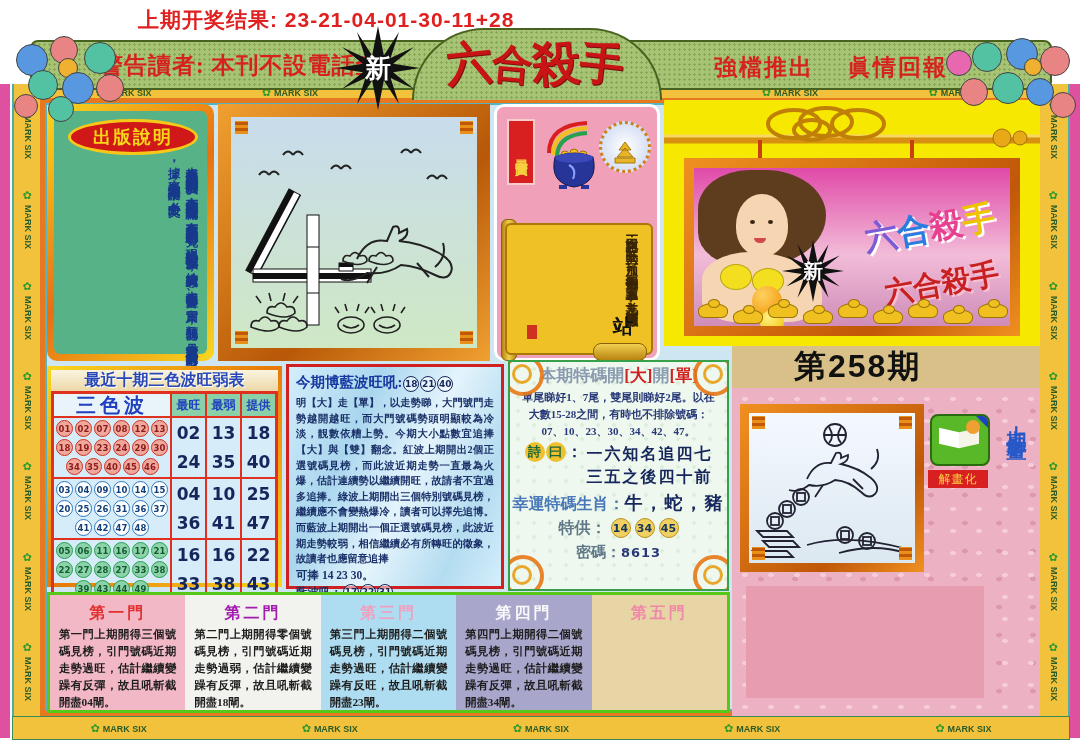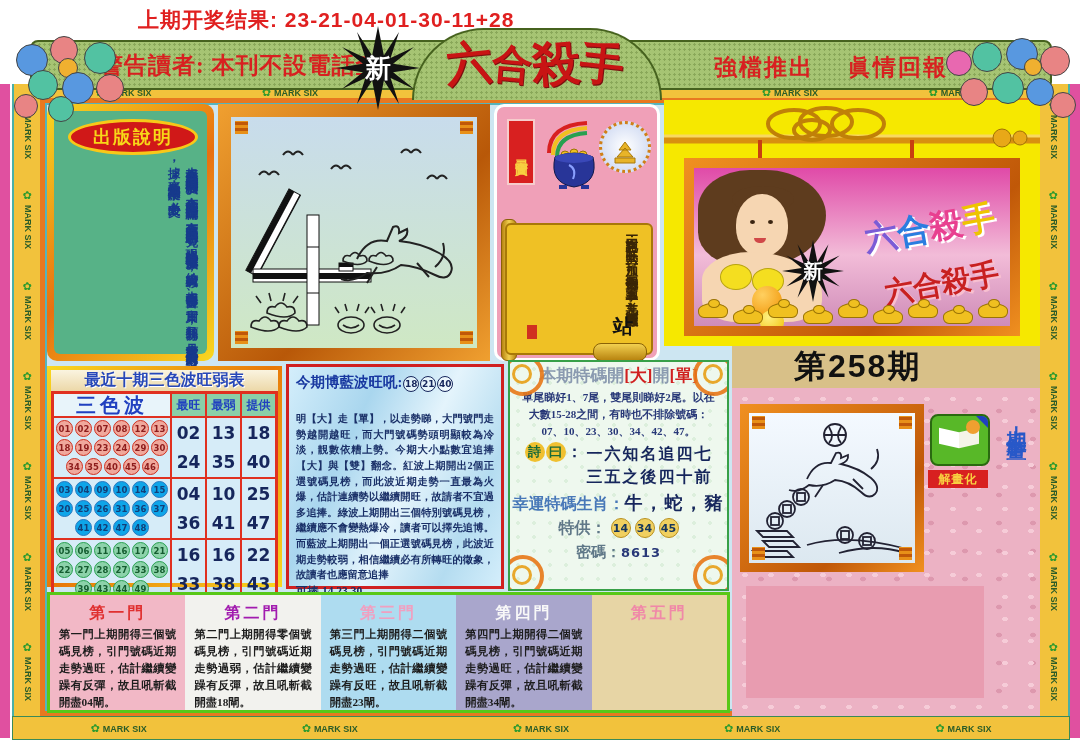--- a/index.html
+++ b/index.html
@@ -117,52 +117,52 @@
         background-size:26px 22px,34px 28px;background-position:0 0,12px 9px;}
   #last-frame{left:8px;top:16px;width:184px;height:168px;background:linear-gradient(135deg,#f09020,#c05808 70%,#f09020);
               padding:9px;box-sizing:border-box;}
   #last-in{width:100%;height:100%;background:linear-gradient(180deg,#f4f9ff,#dce8f0);position:relative;}
   #li-icon{left:198px;top:26px;width:56px;height:48px;background:#58b828;border:2px solid #2a6a10;border-radius:8px;position:absolute;overflow:hidden;}
   .book-l{left:7px;top:14px;width:20px;height:16px;background:#fff;transform:skewY(12deg);position:absolute;}
   .book-r{left:27px;top:14px;width:20px;height:16px;background:#f4f4e8;transform:skewY(-12deg);position:absolute;}
   .hand{left:34px;top:4px;width:14px;height:14px;background:#f0a030;border-radius:50%;position:absolute;}
   .blue-tri{right:0;top:0;width:0;height:0;border-left:12px solid transparent;border-top:12px solid #2040c0;position:absolute;}
   #li-label{left:196px;top:82px;width:60px;height:18px;background:#d82020;display:flex;align-items:center;justify-content:center;position:absolute;}
-  #li-label span{color:#f8d040;font-weight:bold;font-size:12px;letter-spacing:1px;}
+  #li-label span{color:#f8d040;font-weight:normal;font-size:12px;letter-spacing:1px;}
   #li-caption{left:272px;top:22px;writing-mode:vertical-rl;color:#2858c8;font-weight:bold;font-size:20px;letter-spacing:5px;position:absolute;}
   #last-salmon{left:14px;top:198px;width:238px;height:112px;background:#e89cb0;position:absolute;}
 
   
   #wave{left:47px;top:366px;width:235px;height:221px;background:linear-gradient(135deg,#f8d820,#e87808,#f8d820);
         padding:4px;box-sizing:border-box;z-index:6;}
   #wave-in{width:100%;height:100%;background:#d6ecf8;display:flex;flex-direction:column;}
   #wave-title{height:24px;display:flex;align-items:center;justify-content:center;background:linear-gradient(180deg,#faf4e0,#ecd8a8);}
   #wave-title span{color:#2848b8;font-weight:bold;font-size:16px;text-shadow:1px 1px 0 #fff;}
   #wave-grid{flex:1;display:grid;grid-template-columns:118px 1fr 1fr 1fr;grid-template-rows:24px 1fr 1fr 1fr;
              border:2px solid #e03020;}
   .wcell{border:1px solid #e03020;display:flex;align-items:center;justify-content:center;flex-direction:column;}
   .whead{background:#8ad0a8;color:#2040c0;font-weight:bold;font-size:12px;}
   #w-sanse{color:#2040c0;font-weight:bold;font-size:20px;letter-spacing:4px;background:#e8f4fa;}
   .balls{flex-direction:row !important;flex-wrap:wrap;align-content:center;justify-content:center;padding:1px;}
   .ball{width:17px;height:17px;border-radius:50%;margin:1px;display:flex;align-items:center;justify-content:center;
         font-family:"DejaVu Sans",sans-serif;font-size:8.5px;font-weight:bold;box-sizing:border-box;}
   .ball.red{background:#f0a89c;border:1.5px solid #d03020;color:#8c1c1c;}
-  .ball.blue{background:#0ea5e9;border:1.5px solid #2878c0;color:#123f78;}
+  .ball.blue{background:#ffffff;border:1.5px solid #2878c0;color:#123f78;}
   .ball.green{background:#8cd2aa;border:1.5px solid #28a050;color:#145c30;}
   .wnum{color:#16265c;font-weight:bold;font-size:17px;font-family:"DejaVu Sans",sans-serif;line-height:1.65;}
 
   
   #ana{left:286px;top:364px;width:218px;height:225px;border:3px solid #d02020;box-sizing:border-box;z-index:6;
        background:linear-gradient(115deg,#d4eefb 0%,#a9d6ee 30%,#e4f4fc 55%,#b4dcf0 80%,#d4eefb 100%);
        padding:6px 7px;}
   #ana-title{color:#1838a0;font-weight:bold;font-size:14.5px;display:flex;align-items:center;}
   .circ{display:inline-flex;align-items:center;justify-content:center;border-radius:50%;
         font-family:"DejaVu Sans",sans-serif;font-weight:bold;box-sizing:border-box;}
   .circ.navy{width:16px;height:16px;border:1.5px solid #16265c;color:#16265c;font-size:9px;margin-left:1px;background:rgba(255,255,255,.5);}
-  #ana-body{color:#1a3068;font-weight:bold;font-size:10.3px;line-height:1.52;text-align:justify;margin-top:19px;}
+  #ana-body{color:#1a3068;font-weight:bold;font-size:10.3px;line-height:1.52;text-align:justify;margin-top:3px;}
   .ana-line{color:#1a3068;font-weight:bold;font-size:11.5px;display:flex;align-items:center;margin-top:1px;}
 
   
   #feat{left:508px;top:360px;width:221px;height:231px;border:2px solid #38a048;box-sizing:border-box;z-index:6;
         background:#eef8ee;background-image:radial-gradient(#dcefdc 18%,transparent 19%);background-size:16px 14px;
         text-align:center;overflow:hidden;}
   .swirl{position:absolute;width:34px;height:34px;border:4px solid #e87818;border-radius:50%;opacity:.9;}
   .swirl:after{content:"";position:absolute;width:14px;height:14px;border:3px solid #e8a018;border-radius:50%;left:6px;top:6px;}
   #feat-title{margin-top:6px;color:#e83010;font-weight:bold;font-size:26px;letter-spacing:4px;
               text-shadow:1px 1px 0 #f8c818,-1px -1px 0 #f8c818,1px -1px 0 #f8c818,-1px 1px 0 #f8c818;}

